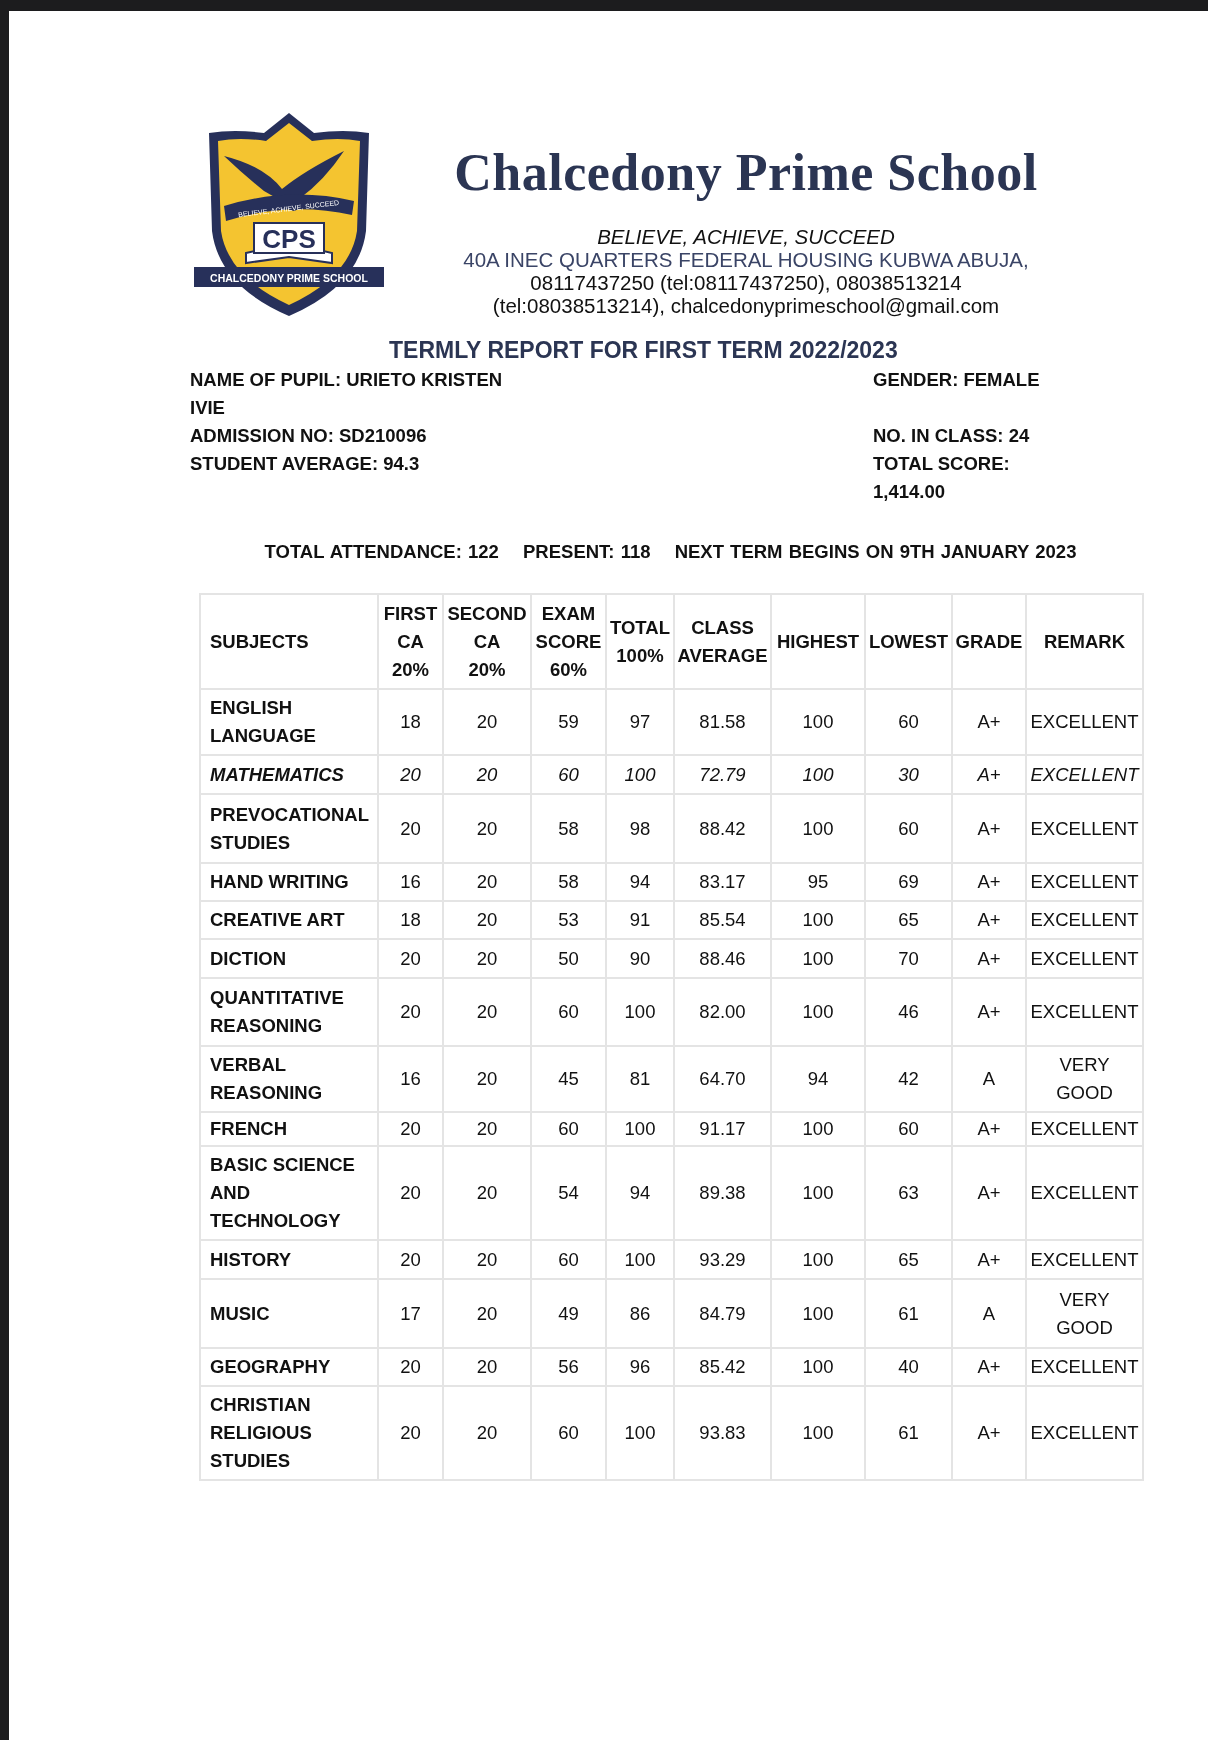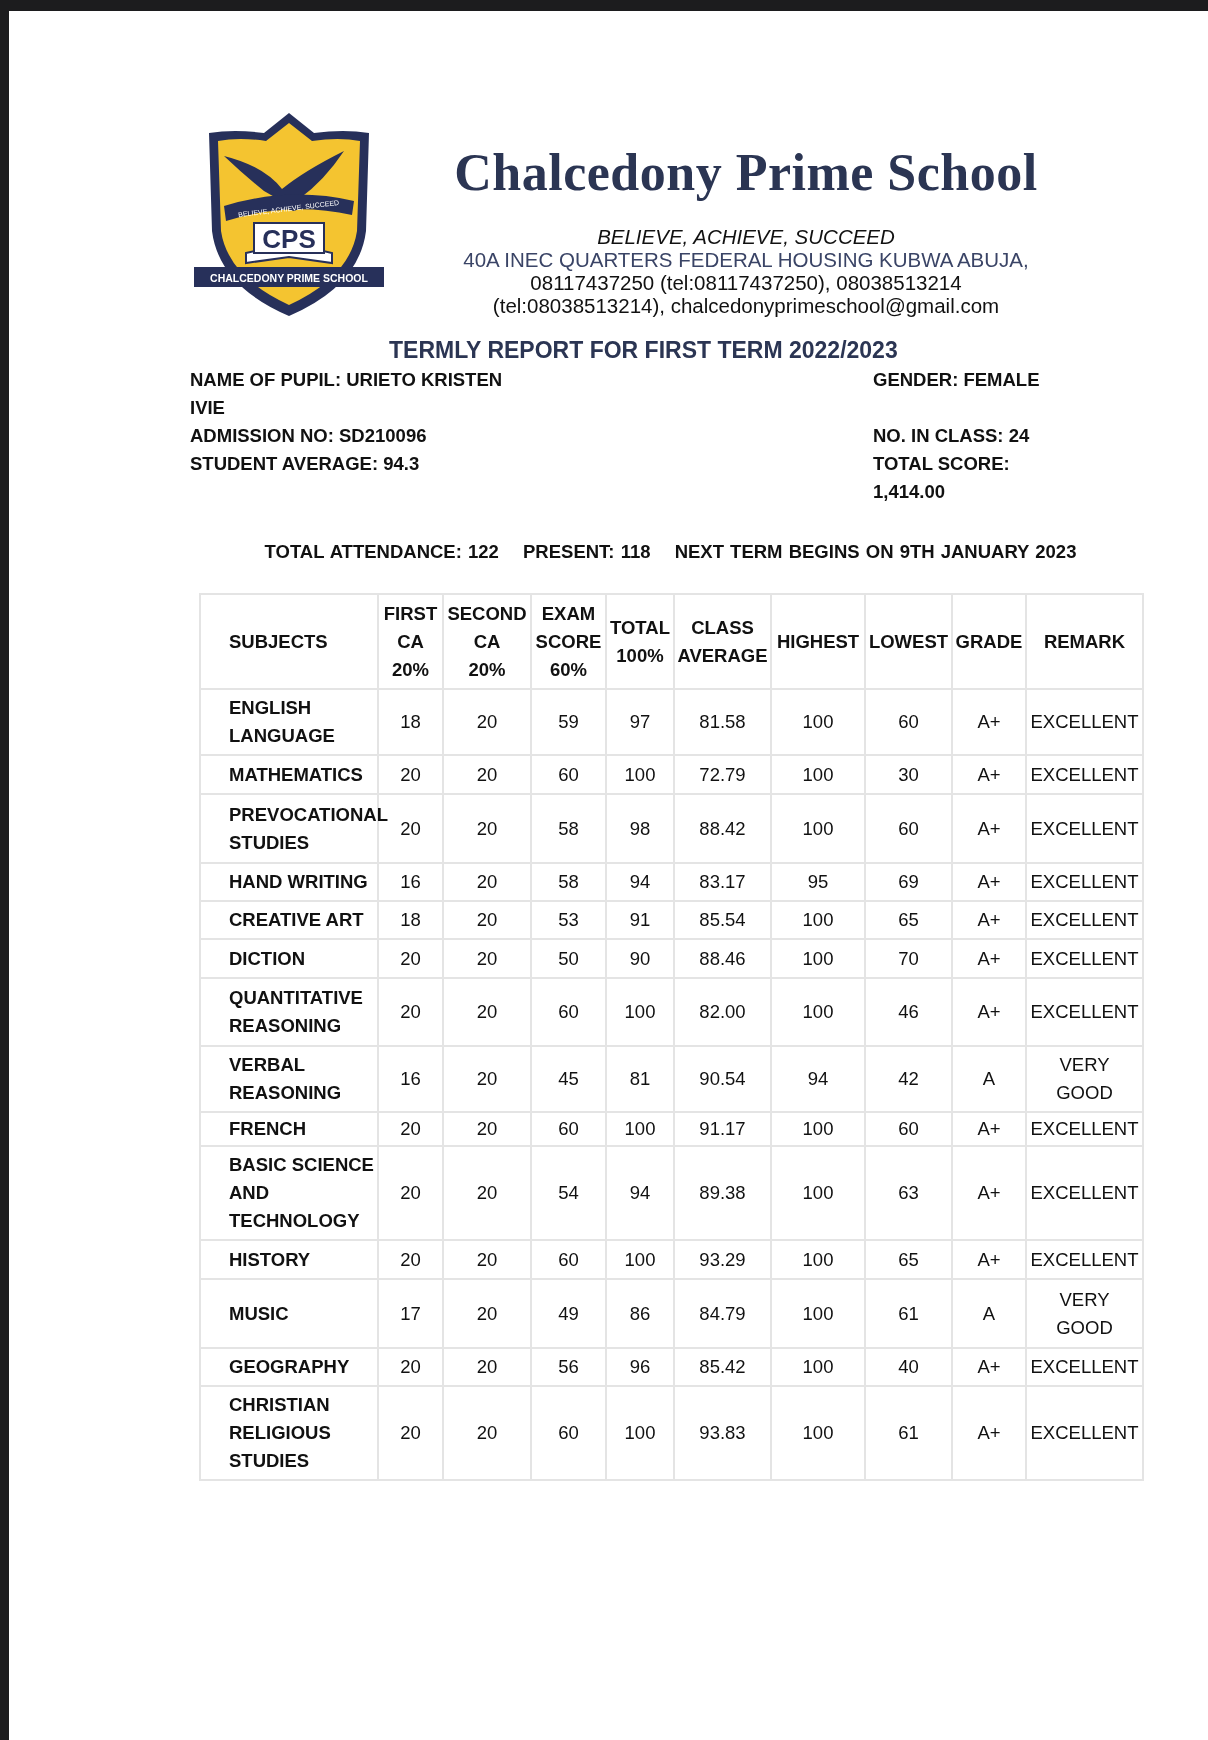--- a/index.html
+++ b/index.html
@@ -10,21 +10,21 @@
   .contact{position:absolute;left:380px;top:214px;width:714px;text-align:center;font-size:20.5px;line-height:23px;color:#111;}
   .motto{font-style:italic;}
   .address{color:#3a4466;}
   .report-title{position:absolute;left:380px;top:326px;width:714px;text-align:left;font-weight:bold;font-size:23px;color:#2b3553;}
   .info{position:absolute;font-weight:bold;font-size:18.5px;color:#111;line-height:28px;}
   .attendance{position:absolute;left:190px;top:530px;width:943px;text-align:center;font-weight:bold;font-size:18.5px;color:#111;word-spacing:1px;}
   .attendance span{margin:0 9px;}
   table{position:absolute;left:190px;top:582px;width:943px;border-collapse:collapse;table-layout:fixed;}
   td,th{border:2px solid #e4e4e4;font-size:18.5px;color:#111;text-align:center;line-height:28px;padding:0 2px;}
   th{font-weight:bold;}
-  td.subj,th.subj{text-align:left;padding-left:28px;font-weight:bold;}
+  td.subj,th.subj{text-align:left;padding-left:9px;font-weight:bold;}
   td{font-weight:normal;}
 </style>
 </head>
 <body>
 
 <div class="page">
 
   <svg class="logo" viewBox="0 0 190 210">
     <path d="M95 2 L120 22 Q150 18 175 22 L172 120 Q165 175 95 205 Q25 175 18 120 L15 22 Q40 18 70 22 Z" fill="#27305a"></path>
     <path d="M95 12 L118 30 Q145 26 166 30 L163 120 Q156 166 95 194 Q34 166 27 120 L24 30 Q45 26 72 30 Z" fill="#f4c430"></path>
@@ -138,21 +138,21 @@
           <td>59</td>
           <td>97</td>
           <td>81.58</td>
           <td>100</td>
           <td>60</td>
           <td>A+</td>
           <td>
             <div>EXCELLENT</div>
           </td>
         </tr>
-        <tr style="height: 39px;">
+        <tr style="height: 39px; font-style: italic;">
           <td class="subj">
             <div>MATHEMATICS</div>
           </td>
           <td>20</td>
           <td>20</td>
           <td>60</td>
           <td>100</td>
           <td>72.79</td>
           <td>100</td>
           <td>30</td>
@@ -245,21 +245,21 @@
         </tr>
         <tr style="height: 66px;">
           <td class="subj">
             <div>VERBAL</div>
             <div>REASONING</div>
           </td>
           <td>16</td>
           <td>20</td>
           <td>45</td>
           <td>81</td>
-          <td>90.54</td>
+          <td>64.70</td>
           <td>94</td>
           <td>42</td>
           <td>A</td>
           <td>
             <div>VERY</div>
             <div>GOOD</div>
           </td>
         </tr>
         <tr style="height: 34px; border-radius: 11px;">
           <td class="subj">

